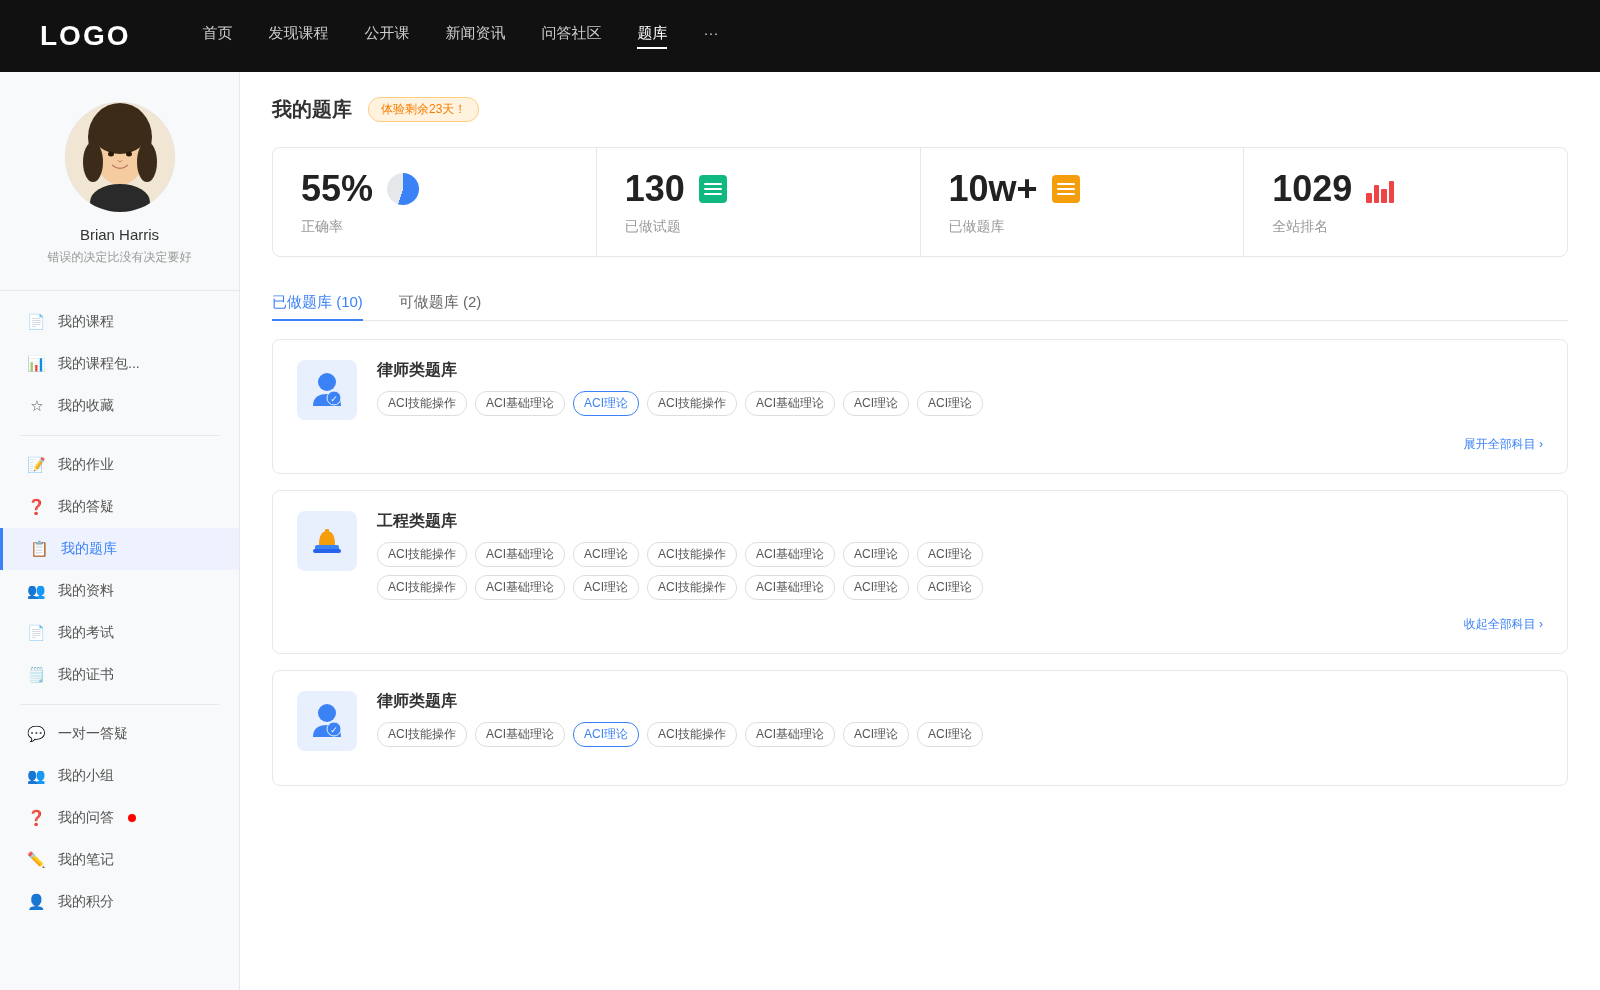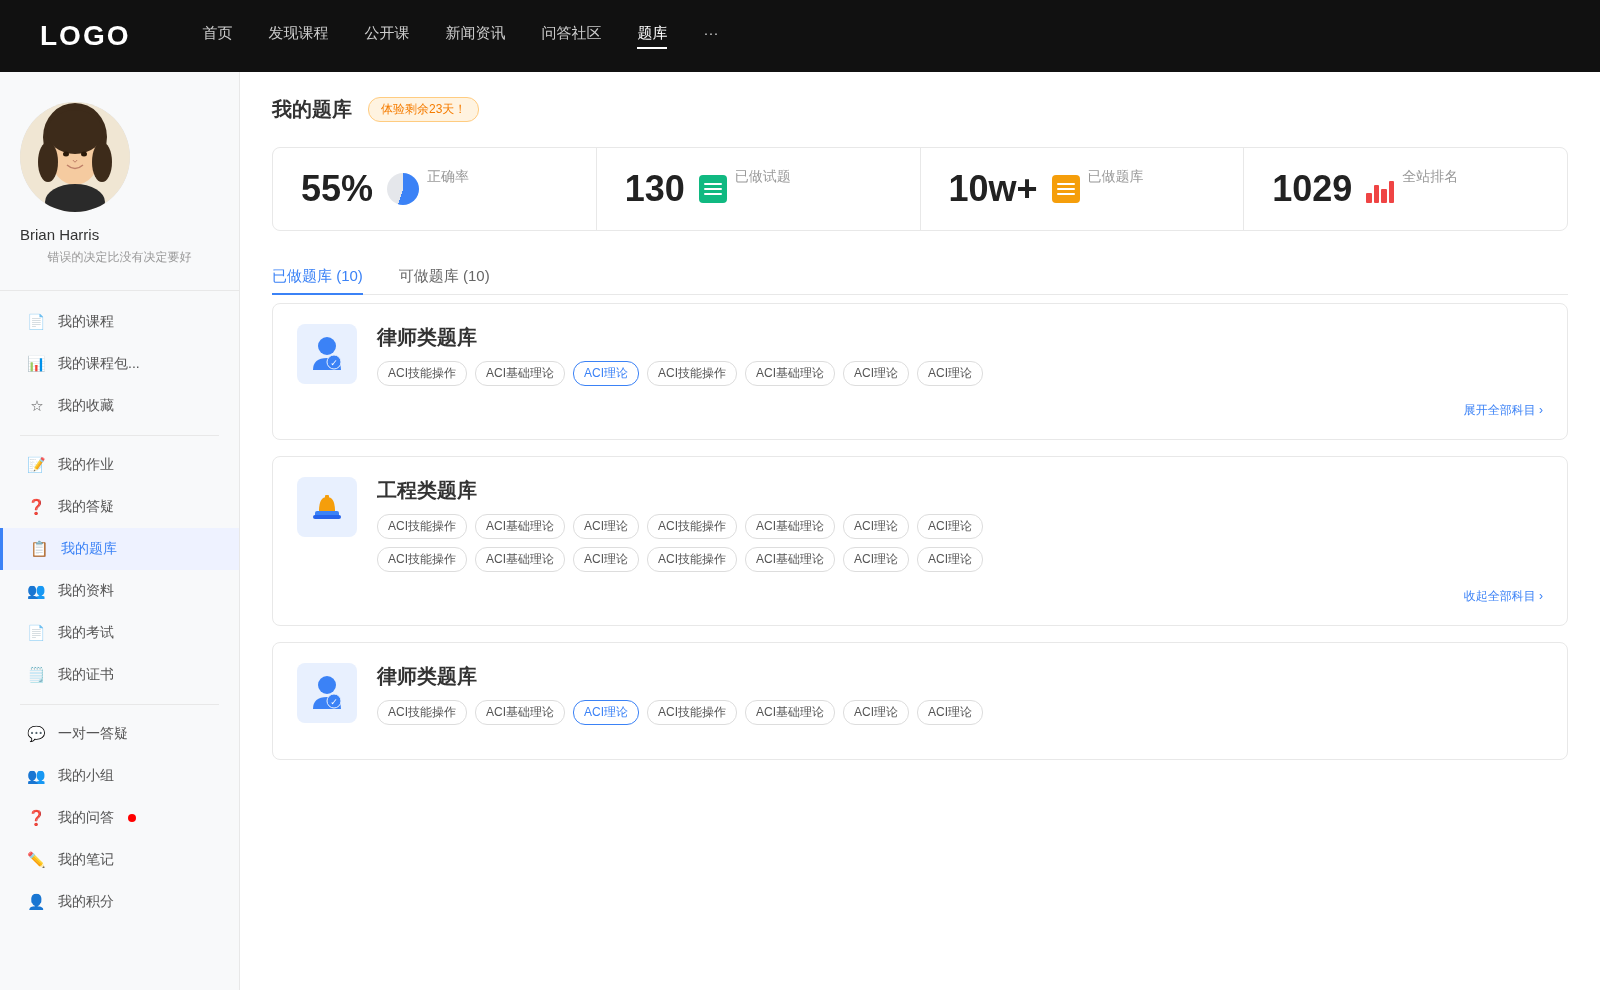--- a/index.html
+++ b/index.html
@@ -17,21 +17,21 @@
     .bell-dot { width: 8px; height: 8px; background: red; border-radius: 50%; position: absolute; top: -2px; right: -2px; }
     .avatar-wrap { width: 38px; height: 38px; border-radius: 50%; overflow: hidden; background: #888; display: flex; align-items: center; justify-content: center; cursor: pointer; }
     .avatar-img { width: 100%; height: 100%; background: linear-gradient(135deg, #a0522d, #d2691e); border-radius: 50%; }
     .dropdown-arrow { color: #ccc; font-size: 12px; cursor: pointer; }
 
     
     .page-body { display: flex; padding-top: 72px; min-height: 990px; }
 
     
     .sidebar { width: 240px; background: #f8f9fa; border-right: 1px solid #e8e8e8; min-height: 918px; padding: 30px 0; flex-shrink: 0; }
-    .profile-section { display: flex; flex-direction: column; padding: 0 20px 24px; border-bottom: 1px solid #e8e8e8; }
+    .profile-section { display: flex; flex-direction: column; align-items: center; padding: 0 20px 24px; border-bottom: 1px solid #e8e8e8; }
     .profile-avatar { width: 110px; height: 110px; border-radius: 50%; overflow: hidden; background: #ddd; margin-bottom: 14px; }
     .profile-name { font-size: 15px; color: #333; font-weight: 500; margin-bottom: 6px; }
     .profile-motto { font-size: 12px; color: #999; text-align: center; }
 
     .sidebar-menu { padding: 10px 0; }
     .menu-item { display: flex; align-items: center; gap: 12px; padding: 12px 28px; cursor: pointer; font-size: 14px; color: #555; transition: all 0.2s; }
     .menu-item.active { color: #3b82f6; background: #eef2ff; border-left: 3px solid #3b82f6; }
     .menu-icon { width: 18px; height: 18px; display: flex; align-items: center; justify-content: center; flex-shrink: 0; font-size: 15px; }
     .menu-divider { height: 1px; background: #e8e8e8; margin: 8px 20px; }
     .red-dot { width: 8px; height: 8px; background: red; border-radius: 50%; display: inline-block; margin-left: 2px; }
@@ -39,38 +39,38 @@
     
     .main-content { flex: 1; padding: 24px 32px; background: white; }
 
     
     .page-header { display: flex; align-items: center; gap: 16px; margin-bottom: 24px; }
     .page-title { font-size: 20px; font-weight: 600; color: #333; }
     .trial-badge { background: #fff3e0; color: #f57c00; font-size: 12px; padding: 3px 12px; border-radius: 12px; border: 1px solid #ffcc80; }
 
     
     .stats-row { display: grid; grid-template-columns: 1fr 1fr 1fr 1fr; gap: 1px; background: #e8e8e8; border: 1px solid #e8e8e8; border-radius: 8px; overflow: hidden; margin-bottom: 28px; }
-    .stat-card { background: white; padding: 20px 28px; display: flex; gap: 8px; }
+    .stat-card { background: white; padding: 20px 28px; display: flex; flex-direction: column; gap: 8px; }
     .stat-top { display: flex; align-items: center; gap: 14px; }
     .stat-value { font-size: 36px; font-weight: 600; color: #222; }
     .stat-label { font-size: 14px; color: #999; }
 
     
-    .tabs { display: flex; gap: 0; margin-bottom: 8px; border-bottom: 1px solid #e8e8e8; }
+    .tabs { display: flex; gap: 0; margin-bottom: 18px; border-bottom: 1px solid #e8e8e8; }
     .tab { font-size: 15px; padding: 8px 0; margin-right: 36px; cursor: pointer; color: #666; position: relative; }
     .tab.active { color: #3b82f6; font-weight: 500; }
     .tab.active::after { content: ''; position: absolute; bottom: -1px; left: 0; width: 100%; height: 2px; background: #3b82f6; }
 
     
     .bank-list { display: flex; flex-direction: column; gap: 0; }
     .bank-item { border: 1px solid #e8e8e8; border-radius: 8px; padding: 20px 24px; margin-bottom: 16px; }
     .bank-header { display: flex; align-items: flex-start; gap: 20px; margin-bottom: 14px; }
     .bank-icon { width: 60px; height: 60px; background: #e8f0fe; border-radius: 8px; display: flex; align-items: center; justify-content: center; flex-shrink: 0; }
     .bank-info { flex: 1; }
-    .bank-name { font-size: 20px; font-weight: 600; color: #333; margin-bottom: 10px; }
+    .bank-name { font-size: 16px; font-weight: 600; color: #333; margin-bottom: 10px; }
     .bank-tags { display: flex; flex-wrap: wrap; gap: 8px; align-items: center; }
     .bank-tag { font-size: 12px; color: #555; padding: 3px 10px; border: 1px solid #ddd; border-radius: 12px; cursor: pointer; }
     .bank-tag.selected { color: #3b82f6; border-color: #3b82f6; border-radius: 12px; }
     .bank-expand { text-align: right; }
     .expand-btn { font-size: 12px; color: #3b82f6; cursor: pointer; }
 
     .bank-tags-row2 { display: flex; flex-wrap: wrap; gap: 8px; margin-top: 8px; }
     .collapse-btn { font-size: 12px; color: #3b82f6; cursor: pointer; text-align: right; margin-top: 6px; padding-left: 47px; }
 
     
@@ -249,21 +249,21 @@
             <div class="chart-bar" style="width:6px;height:14px;"></div>
             <div class="chart-bar" style="width:6px;height:22px;"></div>
           </div>
         </div>
         <span class="stat-label">全站排名</span>
       </div>
     </div>
 
     <div class="tabs">
       <span class="tab active">已做题库 (10)</span>
-      <span class="tab">可做题库 (10)</span>
+      <span class="tab">可做题库 (2)</span>
     </div>
 
     <div class="bank-list">
 
       <div class="bank-item">
         <div class="bank-header">
           <div class="bank-icon">
             <svg width="44" height="44" viewBox="0 0 44 44">
               <circle cx="22" cy="14" r="9" fill="#3b82f6"></circle>
               <path d="M8 38 Q8 26 22 26 Q36 26 36 38" fill="#3b82f6"></path>

